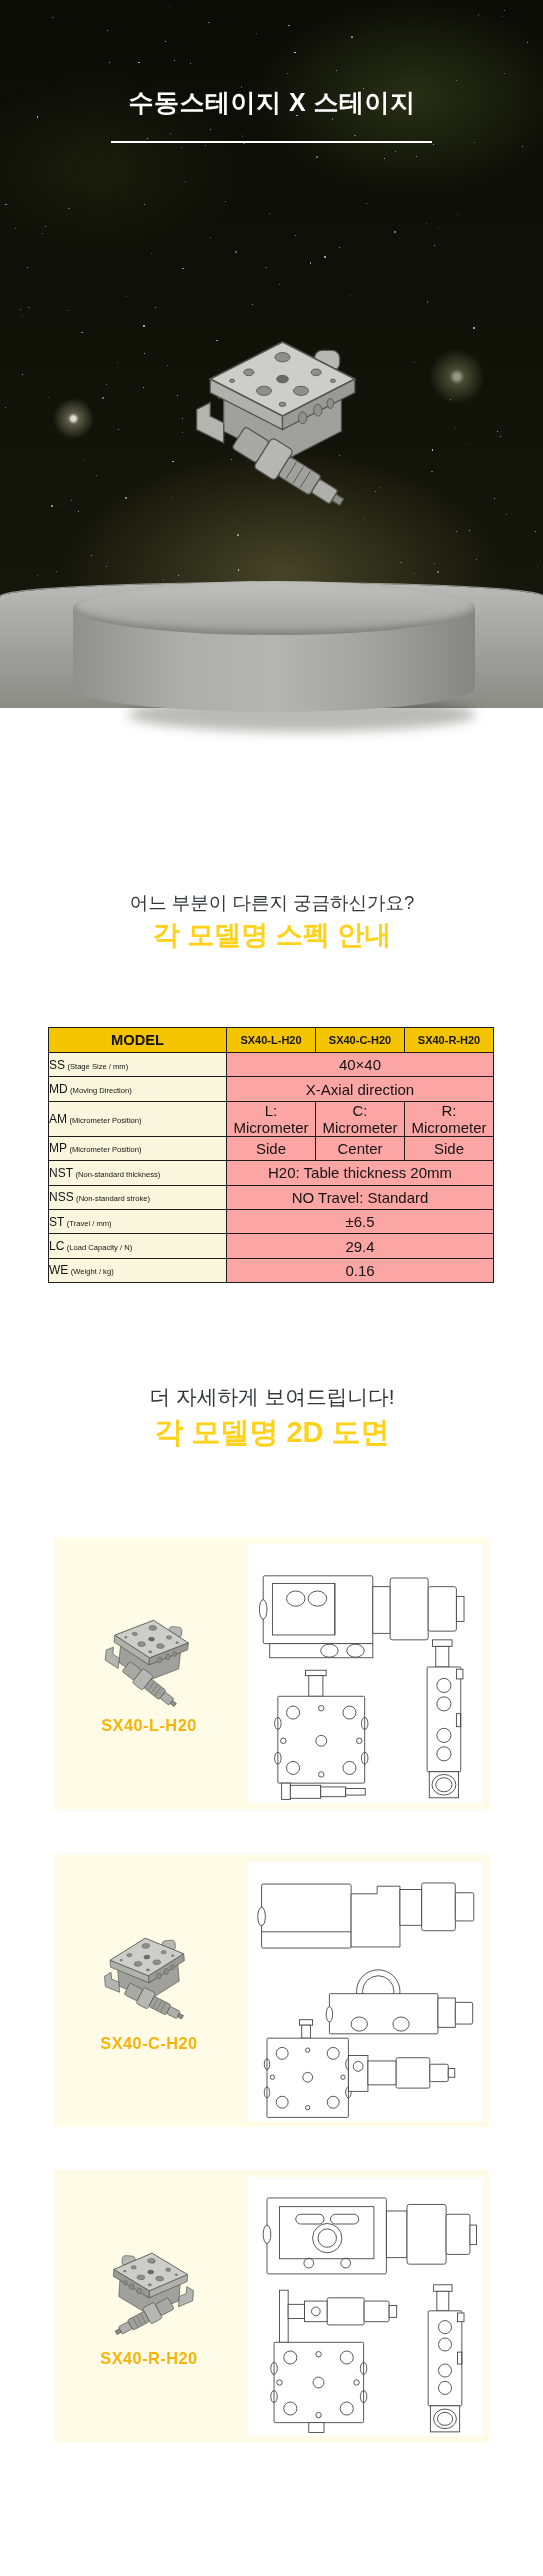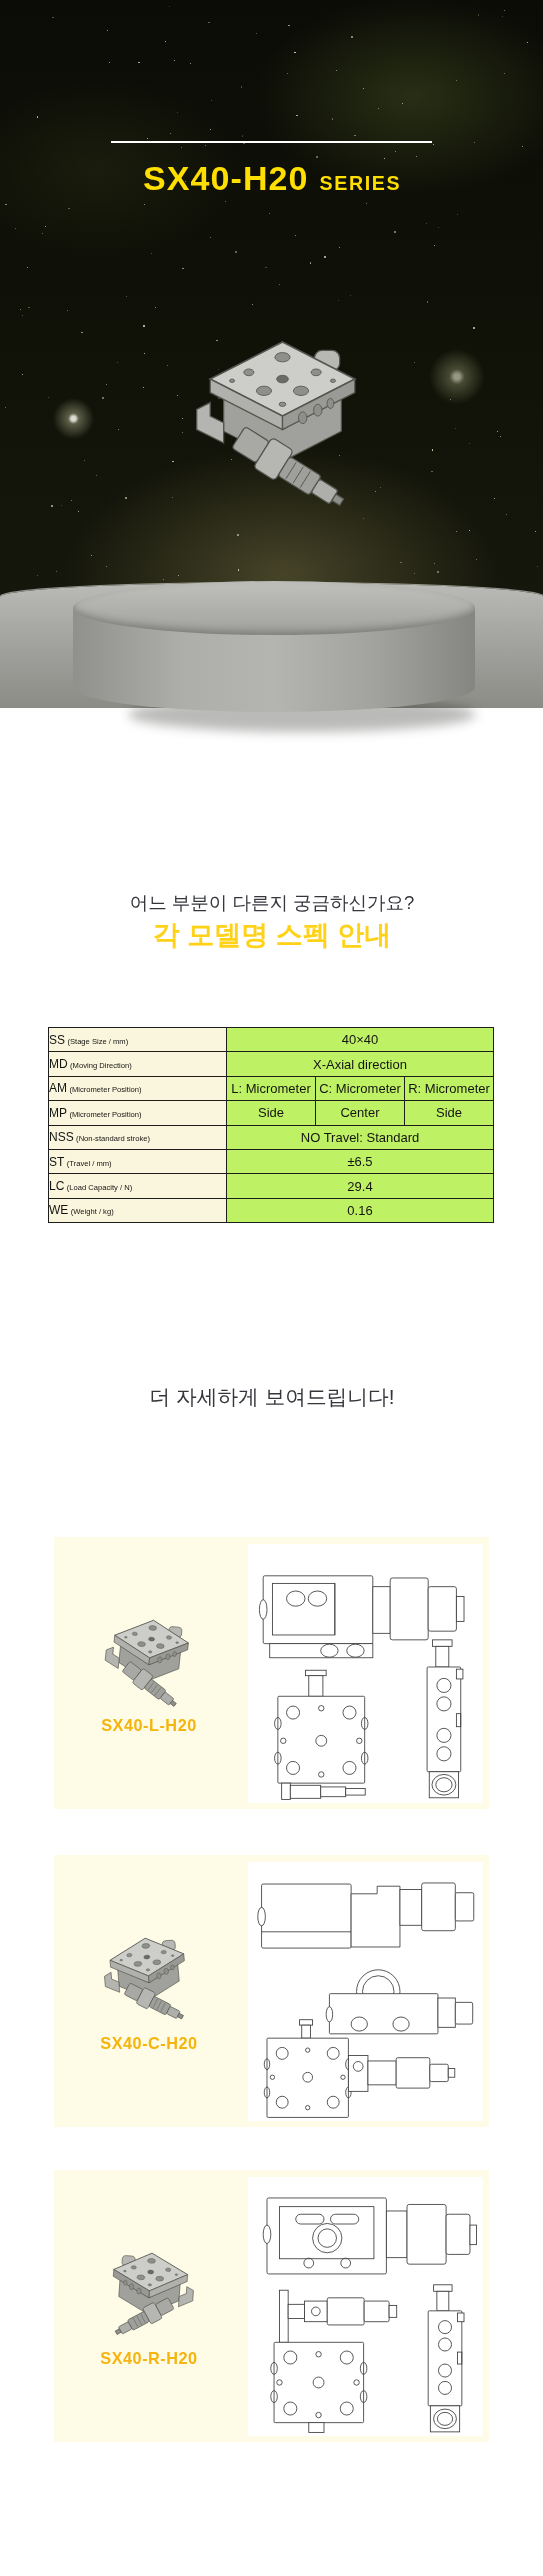--- a/index.html
+++ b/index.html
@@ -51,21 +51,21 @@
   .spec-table{left:48px;top:1027px;width:446px;border-collapse:collapse;table-layout:fixed;
         border:1.6px solid #1d1d1b;}
   .spec-table th,.spec-table td{border:1.1px solid #1d1d1b;padding:0;color:#141412;}
   .spec-table th{height:24px;background:#f5c400;}
   .spec-table td{height:23.4px;}
   .th-model{font-size:14.7px;font-weight:bold;}
   .th-name{font-size:11px;font-weight:bold;}
   .td-label{background:#faf6dd;text-align:left;padding-left:7.6px;}
   .lbl-code{font-size:12px;}
   .lbl-desc{font-size:7.6px;}
-  .td-val{background:#bef264;text-align:center;font-size:13px;}
+  .td-val{background:#fca5a5;text-align:center;font-size:15px;}
 
   
   .card{left:54px;width:435px;height:272px;background:#fefce6;}
   .card-1{top:1537px;} .card-2{top:1855px;} .card-3{top:2170px;}
   .panel{position:absolute;top:7px;right:6.5px;width:235px;height:259px;background:#ffffff;}
   .card-img{position:absolute;left:37px;top:77px;width:116px;height:99px;}
   .card-label{position:absolute;left:0;top:179px;width:190px;text-align:center;
         font-size:16.3px;font-weight:bold;color:#f5b40e;letter-spacing:0.5px;}
 
   svg .ln{fill:none;stroke:#3f3f3f;stroke-width:1.6;}
@@ -266,38 +266,41 @@
         <div class="star" style="left: 40.1589%; top: 66.458%; height: 1.1px; width: 1.1px; opacity: 0.28;"></div>
         <div class="star" style="left: 82.7878%; top: 66.6917%; height: 1.1px; width: 1.1px; opacity: 0.62;"></div>
       </div>
     <div class="abs moon"></div>
     <div class="abs ped-shadow"></div>
     <div class="abs ped-body"></div>
     <div class="abs ped-top"></div>
     <svg class="abs hero-product" viewBox="0 0 220 230">
       <use href="#stage3d"></use>
     </svg>
+    <div class="abs hero-title">수동스테이지 X 스테이지</div>
     <div class="abs hero-divider"></div>
-    <div class="abs hero-series">
-      <span class="series-name">SX40-H20</span>
-      <span class="series-suffix">SERIES</span>
-    </div>
   </div>
 
   <div class="abs sec-title spec-title">각 모델명 스펙 안내</div>
   <div class="abs sec-sub spec-sub">어느 부분이 다른지 궁금하신가요?</div>
 
   <table class="abs spec-table">
     <colgroup>
         <col style="width:178px">
         <col style="width:89px">
         <col style="width:89px">
         <col style="width:89px">
       </colgroup>
     <tbody>
+        <tr>
+      <th class="th-model">MODEL</th>
+      <th class="th-name">SX40-L-H20</th>
+      <th class="th-name">SX40-C-H20</th>
+      <th class="th-name">SX40-R-H20</th>
+    </tr>
     <tr>
       <td class="td-label"><span class="lbl-code">SS</span> <span class="lbl-desc">(Stage Size / mm)</span></td>
       <td class="td-val" colspan="3">40×40</td>
     </tr>
     <tr>
       <td class="td-label"><span class="lbl-code">MD</span> <span class="lbl-desc">(Moving Direction)</span></td>
       <td class="td-val" colspan="3">X-Axial direction</td>
     </tr>
     <tr>
       <td class="td-label"><span class="lbl-code">AM</span> <span class="lbl-desc">(Micrometer Position)</span></td>
@@ -305,39 +308,44 @@
       <td class="td-val">C: Micrometer</td>
       <td class="td-val">R: Micrometer</td>
     </tr>
     <tr>
       <td class="td-label"><span class="lbl-code">MP</span> <span class="lbl-desc">(Micrometer Position)</span></td>
       <td class="td-val">Side</td>
       <td class="td-val">Center</td>
       <td class="td-val">Side</td>
     </tr>
     <tr>
+      <td class="td-label"><span class="lbl-code">NST</span> <span class="lbl-desc">(Non-standard thickness)</span></td>
+      <td class="td-val" colspan="3">H20: Table thickness 20mm</td>
+    </tr>
+    <tr>
       <td class="td-label"><span class="lbl-code">NSS</span> <span class="lbl-desc">(Non-standard stroke)</span></td>
       <td class="td-val" colspan="3">NO Travel: Standard</td>
     </tr>
     <tr>
       <td class="td-label"><span class="lbl-code">ST</span> <span class="lbl-desc">(Travel / mm)</span></td>
       <td class="td-val" colspan="3">±6.5</td>
     </tr>
     <tr>
       <td class="td-label"><span class="lbl-code">LC</span> <span class="lbl-desc">(Load Capacity / N)</span></td>
       <td class="td-val" colspan="3">29.4</td>
     </tr>
     <tr>
       <td class="td-label"><span class="lbl-code">WE</span> <span class="lbl-desc">(Weight / kg)</span></td>
       <td class="td-val" colspan="3">0.16</td>
     </tr>
   </tbody>
     </table>
 
   <div class="abs sec-sub draw-sub">더 자세하게 보여드립니다!</div>
+  <div class="abs sec-title draw-title">각 모델명 2D 도면</div>
 
   <div class="abs card card-1">
     <svg class="card-img" viewBox="0 0 220 230">
         <use href="#stage3d" transform="rotate(6 110 115)"></use>
       </svg>
     <div class="card-label">SX40-L-H20</div>
     <div class="panel">
       <svg width="235" height="259" viewBox="0 0 433 476">
 
         <rect class="lnw" x="28" y="58" width="202" height="125" rx="3"></rect>

